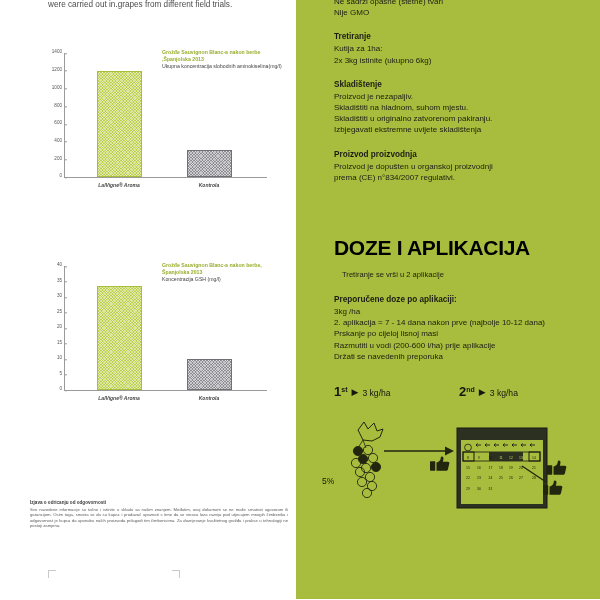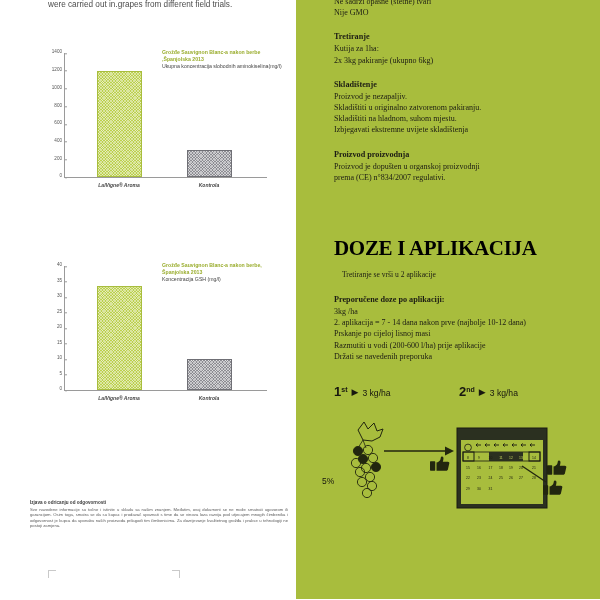--- a/index.html
+++ b/index.html
@@ -133,21 +133,20 @@
   .crop.tr { border-right: 1px solid #c9c9c9; border-top: 1px solid #c9c9c9; }
 
   
   #right-col {
     position: absolute;
     left: 296px; top: 0;
     width: 304px;
     height: 599px;
     background: #a8bd3d;
     overflow: hidden;
-    font-family: Liberation Serif, serif;
   }
   .rc-inner {
     position: absolute;
     left: 38px;
     top: 0;
     width: 250px;
   }
   .rc-block { margin-bottom: 0; }
   .rc-h { font-size: 8.2px; font-weight: bold; color: #1c1c14; line-height: 12px; }
   .rc-p { font-size: 8px; color: #1c1c14; line-height: 11.2px; }
@@ -283,30 +282,30 @@
       <div class="rc-block">
         <div class="rc-p">Ne sadrži opasne (štetne) tvari</div>
         <div class="rc-p">Nije GMO</div>
       </div>
 
       <div class="gap-md"></div>
 
       <div class="rc-block">
         <div class="rc-h">Tretiranje</div>
         <div class="rc-p">Kutija za 1ha:</div>
-        <div class="rc-p">2x 3kg pakiranje (ukupno 6kg)</div>
+        <div class="rc-p">2x 3kg istinite (ukupno 6kg)</div>
       </div>
 
       <div class="gap-md"></div>
 
       <div class="rc-block">
         <div class="rc-h">Skladištenje</div>
         <div class="rc-p">Proizvod je nezapaljiv.</div>
+        <div class="rc-p">Skladištiti na hladnom, suhom mjestu.</div>
         <div class="rc-p">Skladištiti u originalno zatvorenom pakiranju.</div>
-        <div class="rc-p">Skladištiti na hladnom, suhom mjestu.</div>
         <div class="rc-p">Izbjegavati ekstremne uvijete skladištenja</div>
       </div>
 
       <div class="gap-md"></div>
 
       <div class="rc-block">
         <div class="rc-h">Proizvod proizvodnja</div>
         <div class="rc-p">Proizvod je dopušten u organskoj proizvodnji</div>
         <div class="rc-p">prema (CE) n°834/2007 regulativi.</div>
       </div>

